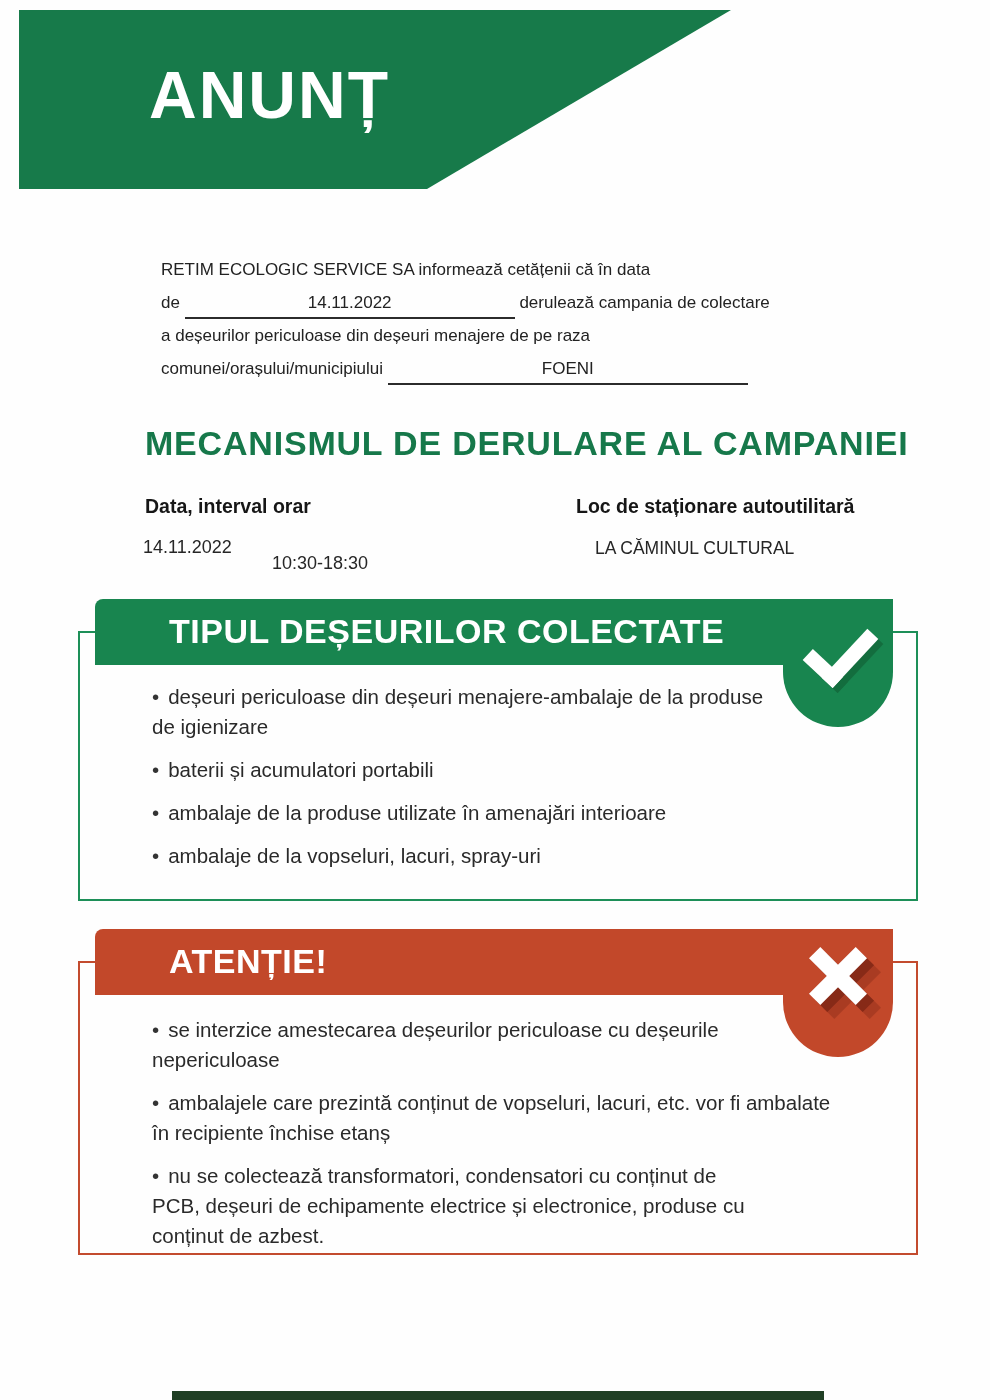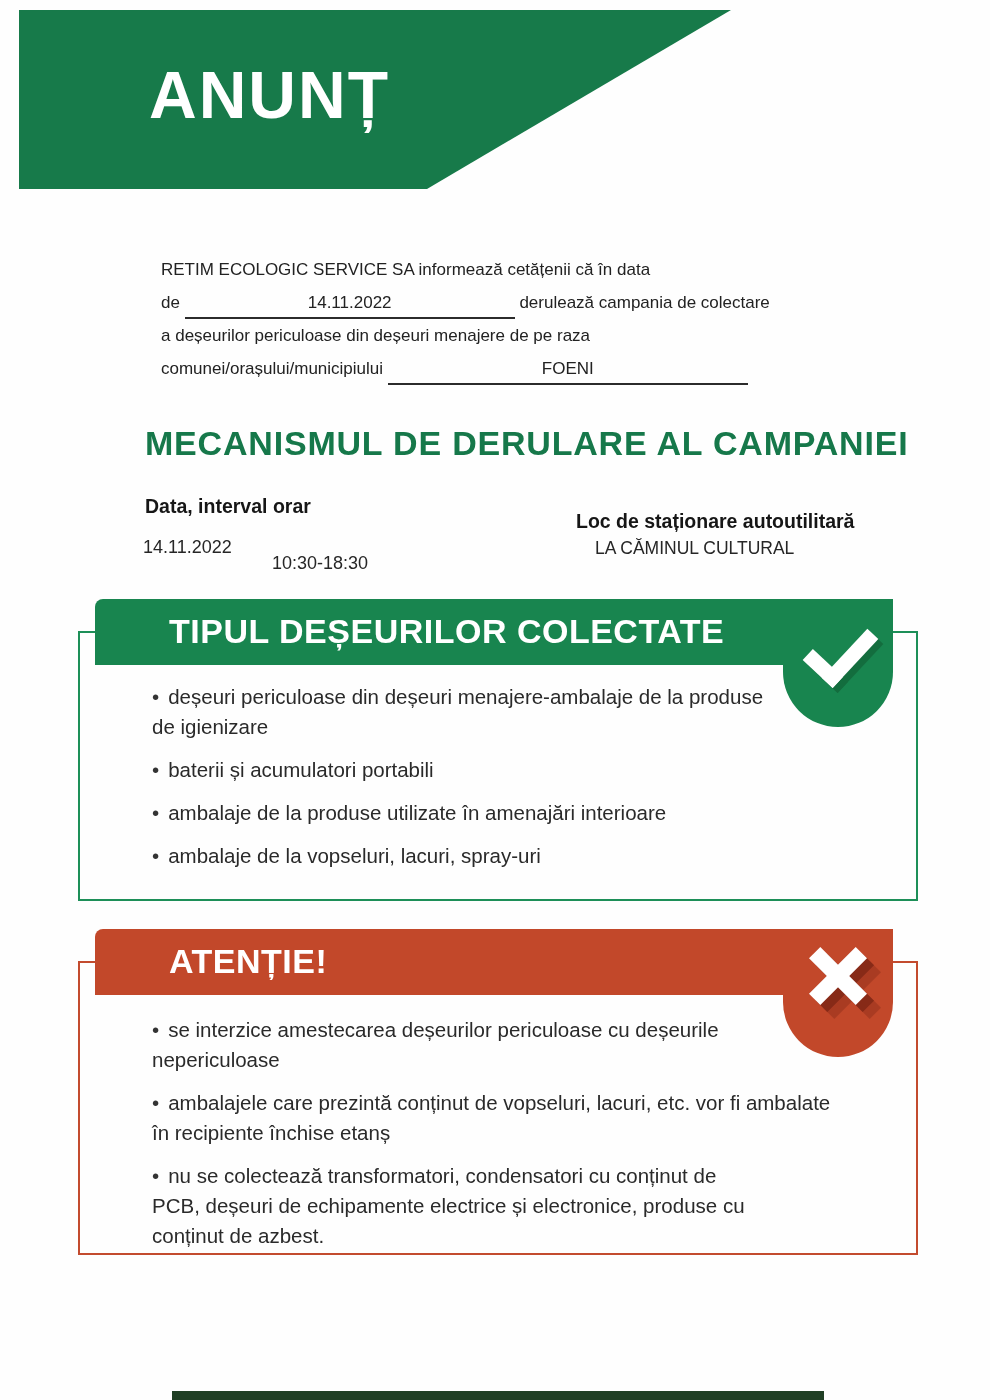--- a/index.html
+++ b/index.html
@@ -26,21 +26,21 @@
   .logo-tagline{position:absolute;left:46px;top:56px;font-style:italic;font-weight:700;font-size:11.5px;letter-spacing:.6px;color:#2b6cb5;white-space:nowrap;}
   
   .intro{position:absolute;left:145px;top:253px;width:760px;font-size:17px;font-weight:400;line-height:33px;color:#222;margin-left:16px;}
   .fill{display:inline-block;border-bottom:2px solid #2b2b2b;text-align:center;vertical-align:bottom;line-height:29px;}
   .fill-date{width:330px;}
   .fill-loc{width:360px;}
   
   .mech-title{position:absolute;left:145px;top:424px;font-size:34px;font-weight:700;letter-spacing:.8px;color:#16784a;white-space:nowrap;}
   .col-head{position:absolute;font-size:19.5px;font-weight:700;color:#161616;white-space:nowrap;}
   .col1-head{left:145px;top:495px;}
-  .col2-head{left:576px;top:510px;}
+  .col2-head{left:576px;top:495px;}
   .col-val{position:absolute;font-size:18px;font-weight:400;color:#262626;white-space:nowrap;}
   .col1-date{left:143px;top:537px;}
   .col1-int{left:272px;top:537px;margin-top:16px;}
   .col2-val{left:595px;top:538px;font-size:17.5px;}
   
   .sec-border{position:absolute;background:transparent;}
   .green-border{left:78px;top:631px;width:836px;height:266px;border:2px solid #1d8f58;}
   .red-border{left:78px;top:961px;width:836px;height:290px;border:2px solid #c34b2e;}
   .sec-bar{position:absolute;left:95px;width:798px;height:66px;border-radius:8px 0 0 0;}
   .green-bar{top:599px;background:#18854f;}

